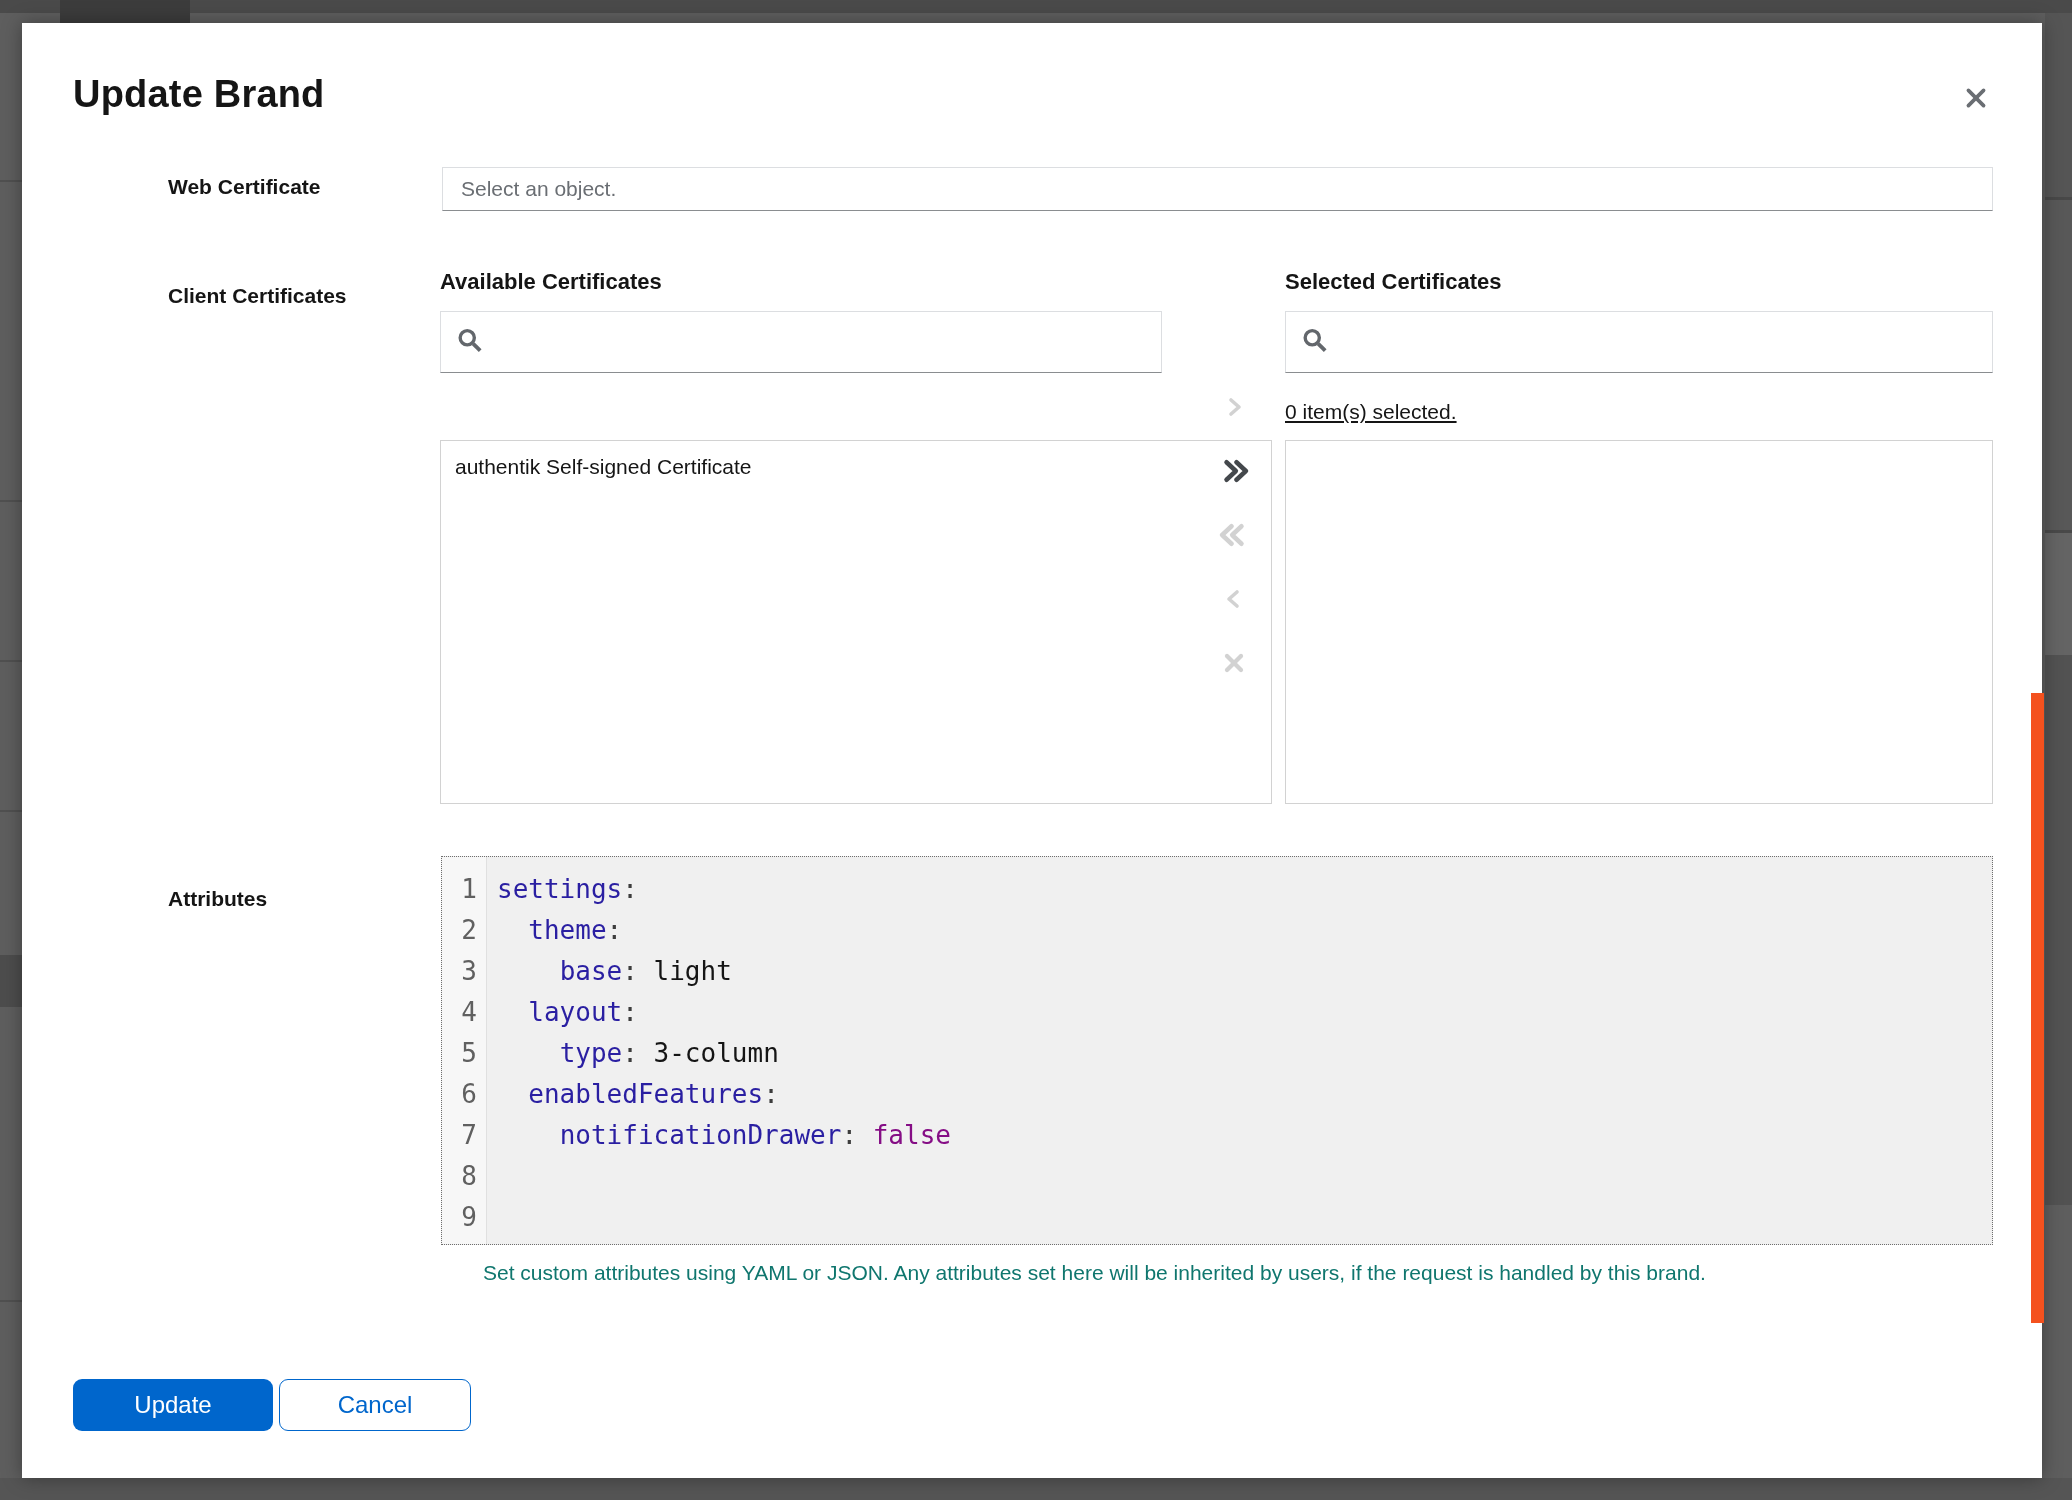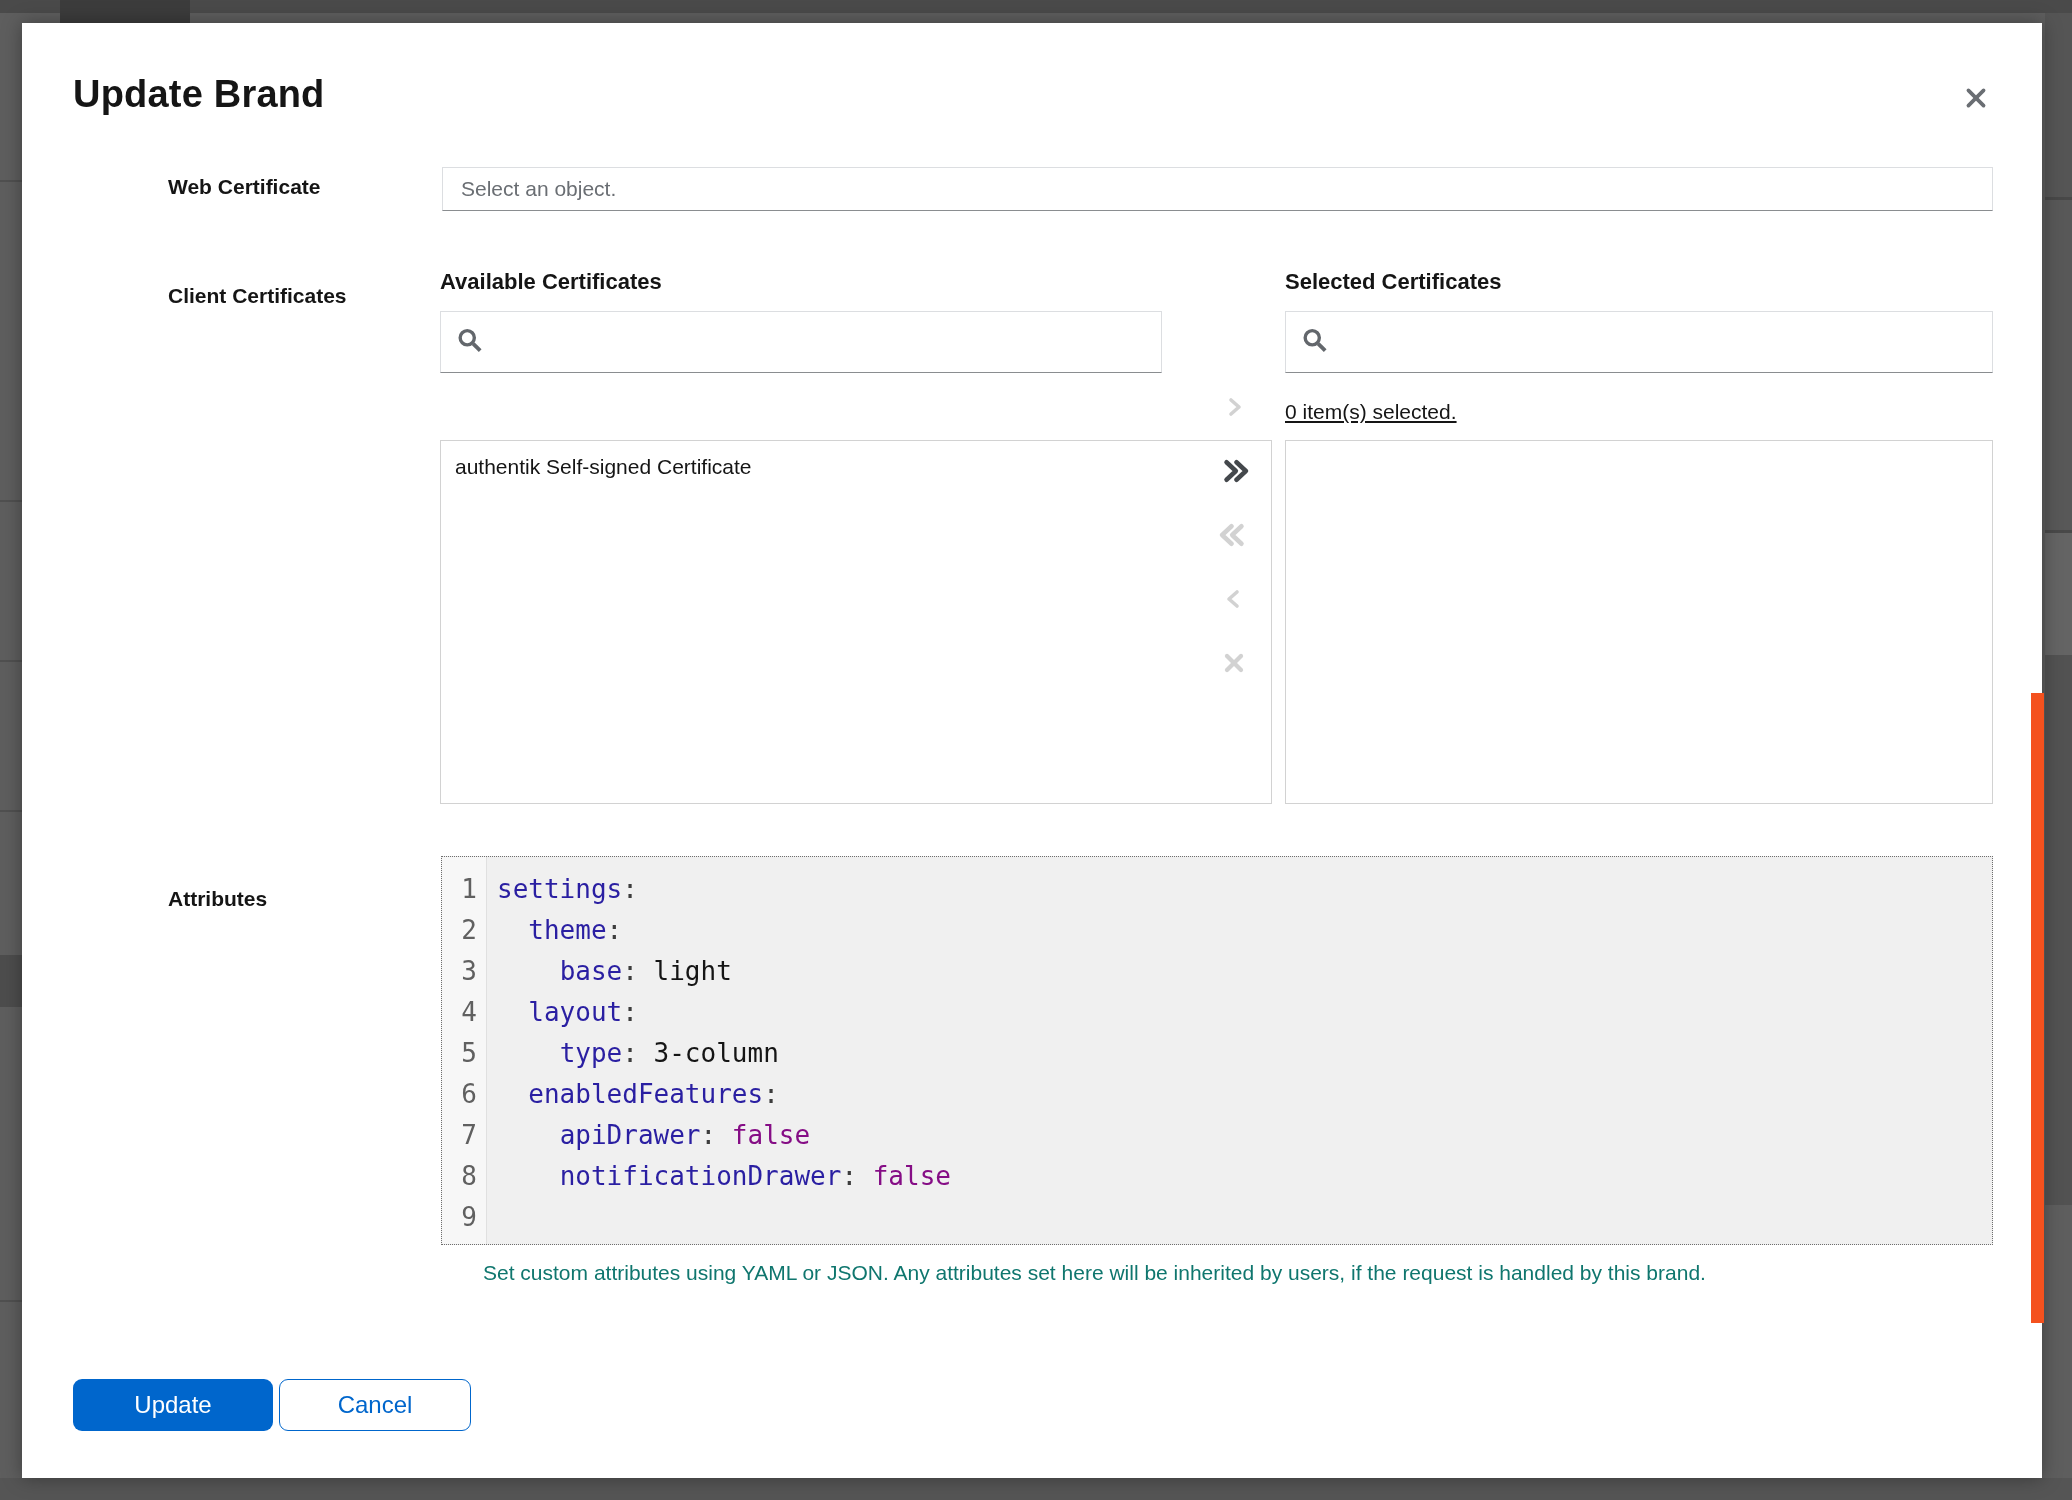--- a/index.html
+++ b/index.html
@@ -226,21 +226,20 @@
         <div>8</div>
         <div>9</div>
       </div>
     <div class="code-lines" id="code-lines">
         <div class="code-line"><span class="tok-plain"></span><span class="tok-key">settings</span><span class="tok-punct">:</span></div>
         <div class="code-line"><span class="tok-plain">  </span><span class="tok-key">theme</span><span class="tok-punct">:</span></div>
         <div class="code-line"><span class="tok-plain">    </span><span class="tok-key">base</span><span class="tok-punct">:</span><span class="tok-plain"> </span><span class="tok-plain">light</span></div>
         <div class="code-line"><span class="tok-plain">  </span><span class="tok-key">layout</span><span class="tok-punct">:</span></div>
         <div class="code-line"><span class="tok-plain">    </span><span class="tok-key">type</span><span class="tok-punct">:</span><span class="tok-plain"> </span><span class="tok-plain">3-column</span></div>
         <div class="code-line"><span class="tok-plain">  </span><span class="tok-key">enabledFeatures</span><span class="tok-punct">:</span></div>
-        <div class="code-line"><span class="tok-plain">    </span><span class="tok-key">apiDrawer</span><span class="tok-punct">:</span><span class="tok-plain"> </span><span class="tok-keyword">false</span></div>
         <div class="code-line"><span class="tok-plain">    </span><span class="tok-key">notificationDrawer</span><span class="tok-punct">:</span><span class="tok-plain"> </span><span class="tok-keyword">false</span></div>
       </div>
   </div>
   <div class="help-text">Set custom attributes using YAML or JSON. Any attributes set here will be inherited by users, if the request is handled by this brand.</div>
 
   <button class="btn btn-primary">Update</button>
   <button class="btn btn-secondary">Cancel</button>
 </div>
 
 </body></html>

